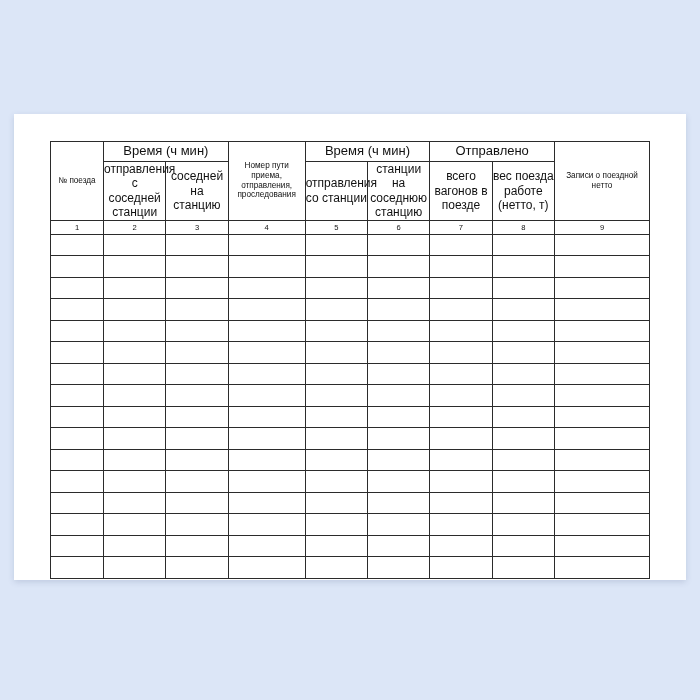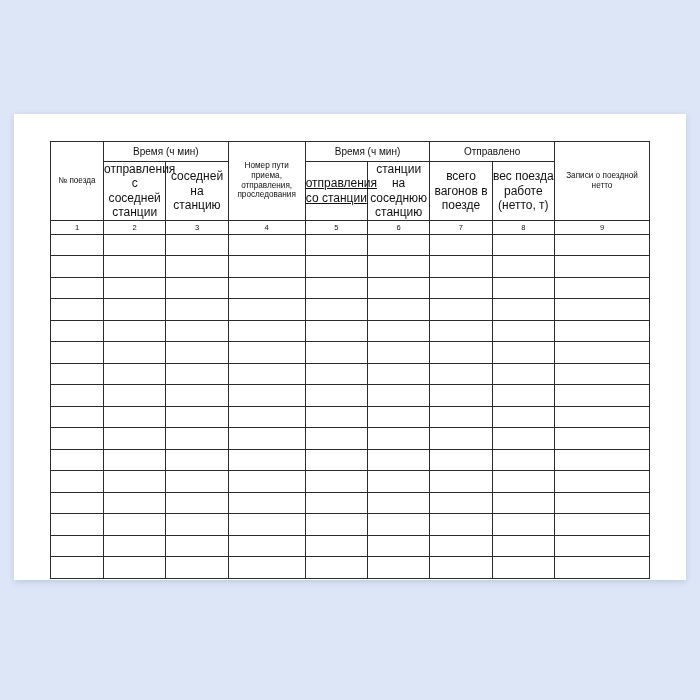--- a/index.html
+++ b/index.html
@@ -41,21 +41,21 @@
   }
   table.log td, table.log th {
     border: 1px solid #2b2b2b;
     padding: 0;
     font-weight: normal;
     color: #111111;
     text-align: center;
     vertical-align: middle;
   }
   .hdr-top {
-    font-size: 10px;
+    font-size: 13px;
     line-height: 1.15;
     height: 19px;
   }
   .hdr-sub {
     font-size: 12px;
     line-height: 1.2;
     height: 42px;
     padding: 1px 2px;
   }
   .hdr-tall {
@@ -67,21 +67,21 @@
     font-size: 7.6px;
     height: 13px;
   }
   .datarow td {
     height: 20.5px;
   }
   .c1 { width: 52px; margin-left: 24px; }
   .c2 { width: 66px; }
   .c3 { width: 62px; }
   .c4 { width: 76px; }
-  .c5 { width: 64px; text-decoration: underline; }
+  .c5 { width: 64px; }
   .c6 { width: 64px; }
   .c7 { width: 58px; }
   .c8 { width: 64px; }
   .c9 { width: 94px; }
 </style>
 </head>
 <body>
 
 <div class="scene">
   <div class="page">

